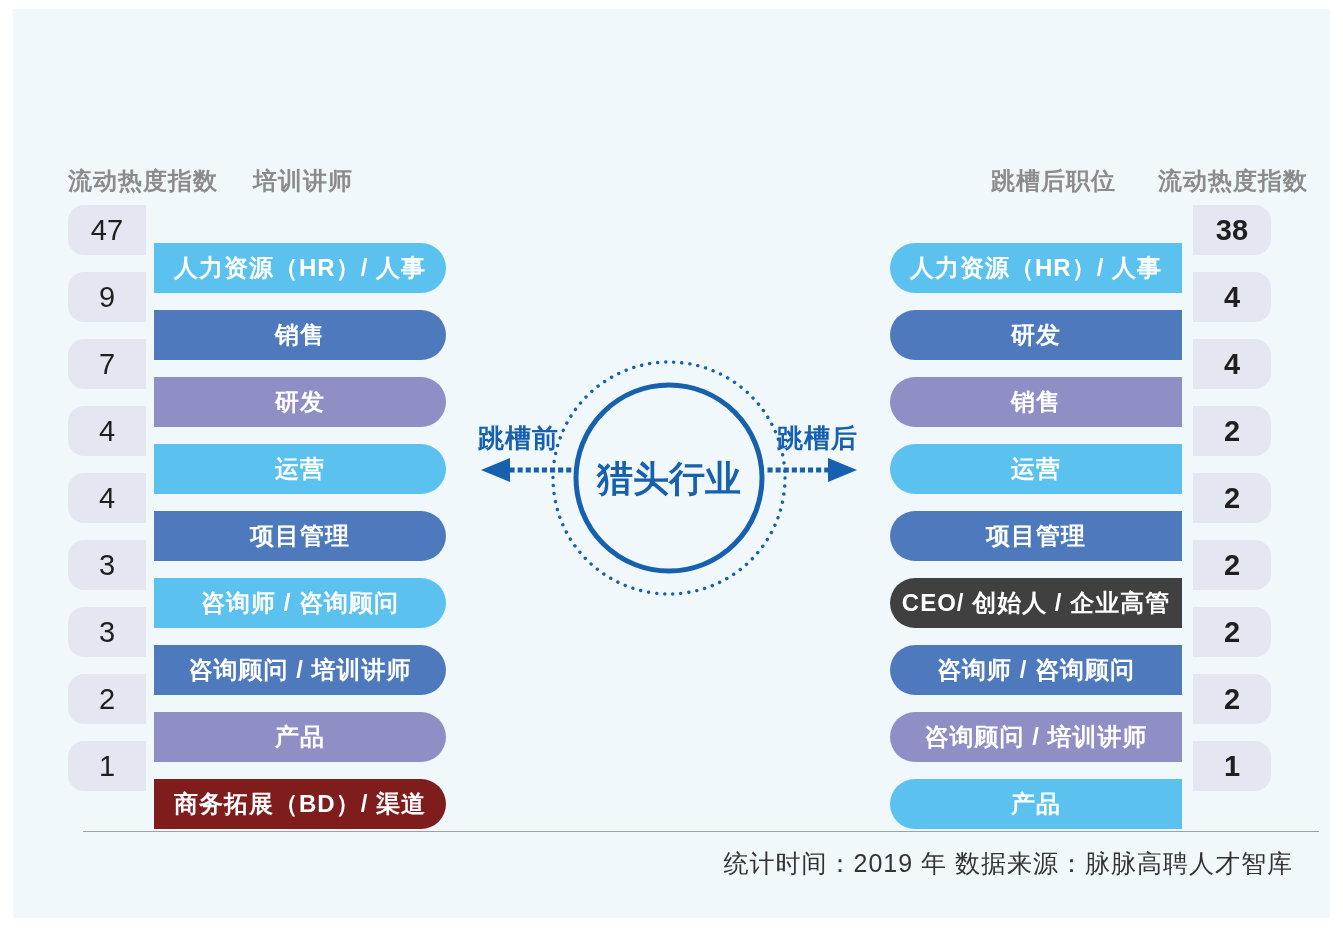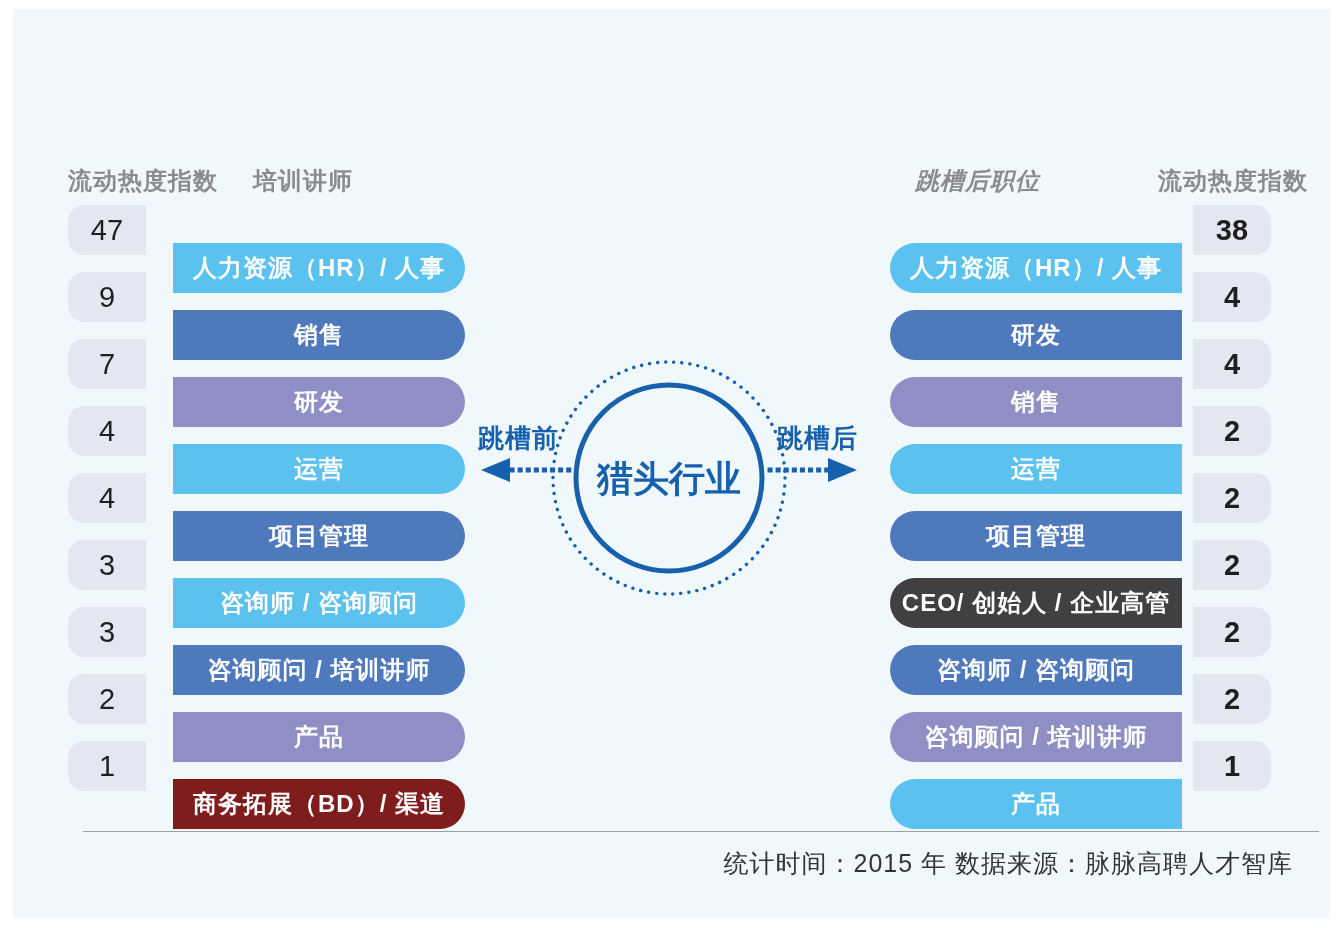--- a/index.html
+++ b/index.html
@@ -11,30 +11,30 @@
   *{box-sizing:border-box;margin:0;padding:0;}
   html,body{width:1343px;height:928px;background:#ffffff;overflow:hidden;
     font-family:"Liberation Sans","DejaVu Sans",sans-serif;}
   .card{position:absolute;left:13px;top:9px;width:1317px;height:909px;background:var(--card-bg);}
   .title{position:absolute;left:57px;top:42px;font-size:42px;font-weight:800;
     color:#1b1b1b;letter-spacing:3px;}
   .col-header{position:absolute;top:156px;font-size:24px;font-weight:700;
     color:var(--header-gray);letter-spacing:1px;white-space:nowrap;}
   #hdr-left-index{left:55px;}
   #hdr-left-pos{left:240px;}
-  #hdr-right-pos{left:902px;font-style:italic;}
+  #hdr-right-pos{left:978px;}
   #hdr-right-index{left:1145px;}
   .rows{position:absolute;top:196px;display:flex;flex-direction:column;gap:17px;}
   .rows.left{left:55px;}
   .rows.right{left:877px;}
   .row{display:flex;height:50px;}
   .index-box{width:78px;height:50px;background:var(--index-box);
     display:flex;align-items:center;justify-content:center;
     font-size:29px;color:#1f1f1f;}
-  .index-box.left{border-radius:16px 0 0 16px;margin-right:27px;}
+  .index-box.left{border-radius:16px 0 0 16px;margin-right:8px;}
   .index-box.right{border-radius:0 16px 16px 0;margin-left:11px;font-weight:bold;}
   .bar{width:292px;height:50px;display:flex;align-items:center;justify-content:center;
     color:#ffffff;font-size:24px;font-weight:700;letter-spacing:1px;white-space:nowrap;margin-top:38px;}
   .bar.left{border-radius:0 25px 25px 0;}
   .bar.right{border-radius:25px 0 0 25px;}
   .center-graphic{position:absolute;left:447px;top:341px;width:420px;height:250px;}
   .center-graphic svg{display:block;width:420px;height:250px;}
   .ring{fill:none;stroke:var(--accent);stroke-width:3.4;
     stroke-dasharray:0.1 8;stroke-linecap:round;}
   .solid-circle{fill:var(--card-bg);stroke:var(--accent);stroke-width:5;}
@@ -164,15 +164,15 @@
       <text class="arrow-text" x="18" y="97" text-anchor="start">跳槽前</text>
 
       <line class="dotline" x1="310" y1="120" x2="368" y2="120"></line>
       <path class="arrowhead" d="M397,120 L368,108 L368,132 Z"></path>
       <text class="arrow-text" x="317" y="97" text-anchor="start">跳槽后</text>
     </svg>
   </div>
 
   <div class="divider"></div>
   <div class="footer">
-    <div>统计时间：2015 年 数据来源：脉脉高聘人才智库</div>
+    <div>统计时间：2019 年 数据来源：脉脉高聘人才智库</div>
   </div>
 </div>
 
 </body></html>

